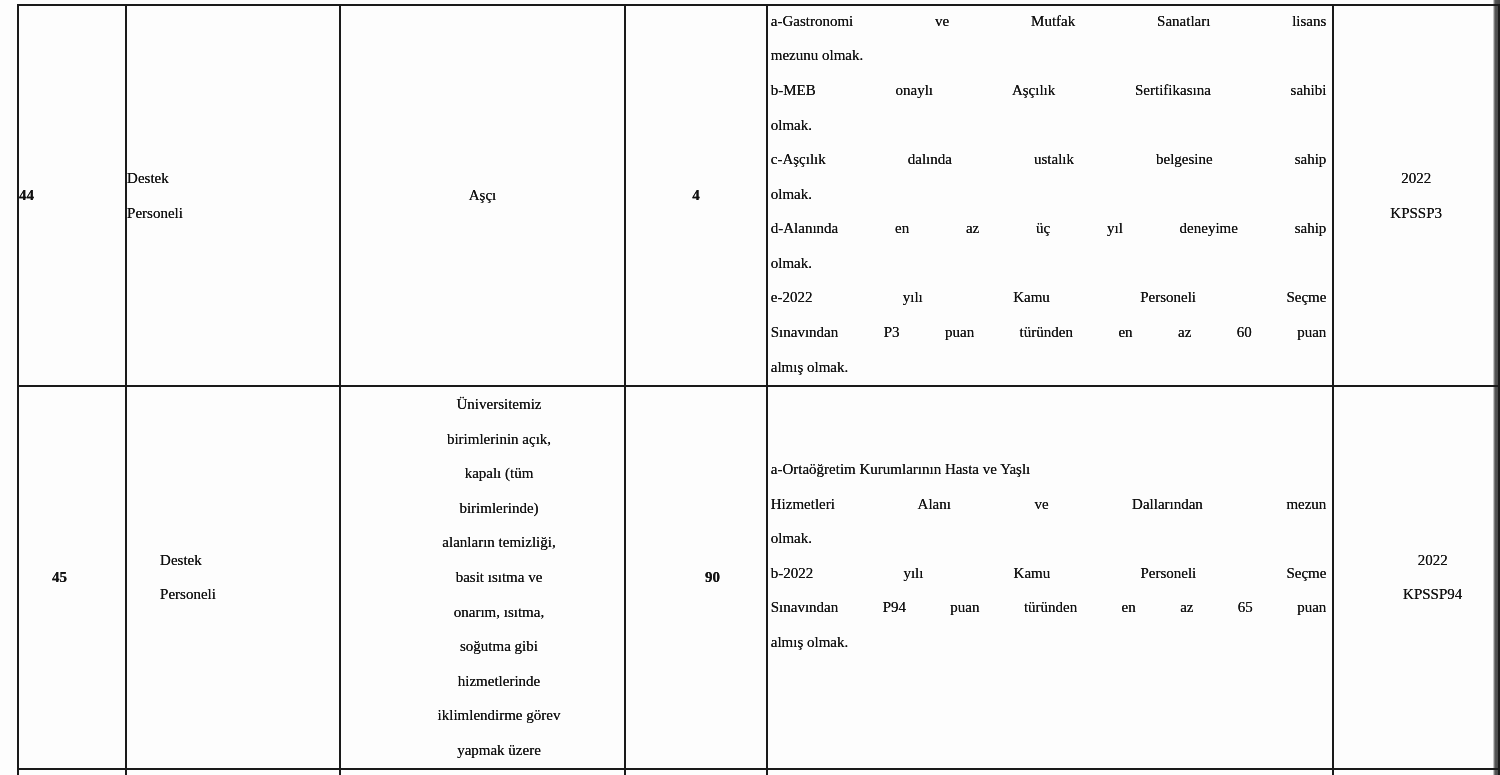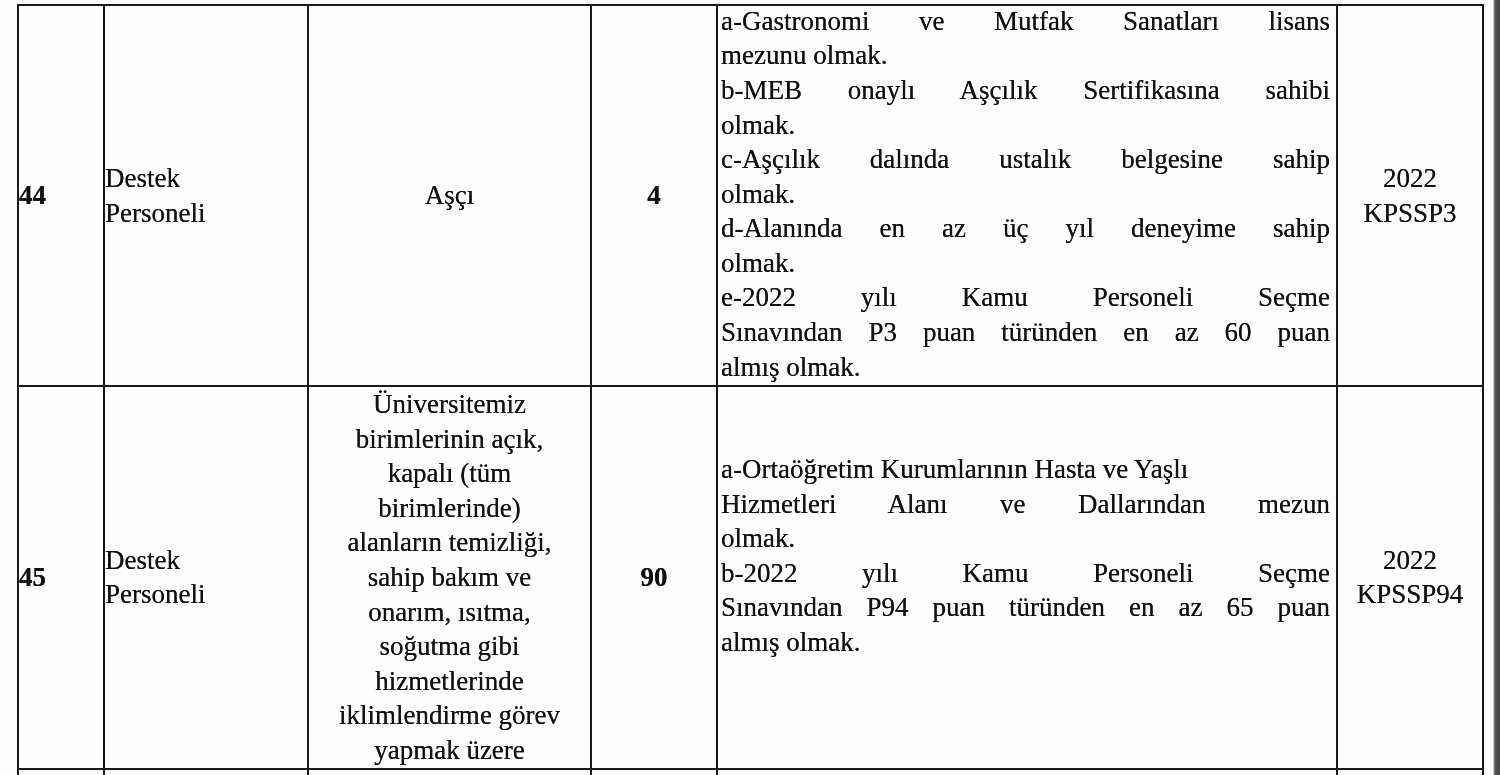--- a/index.html
+++ b/index.html
@@ -27,32 +27,32 @@
       position: absolute;
       left: 17px;
       top: 4px;
       border-collapse: collapse;
       table-layout: fixed;
     }
     table.doc-table td {
       border: 2px solid #1a1a1a;
       padding: 0;
       vertical-align: middle;
-      font-size: 27px;
+      font-size: 15px;
       line-height: 34.6px;
       text-shadow: 0 0 0.4px #222;
     }
     .c-no { width: 84px; font-weight: bold; }
     .c-type { width: 202px; text-align: left; }
     .c-title { width: 281px; text-align: center; }
     .c-count { width: 124px; text-align: center; font-weight: bold; }
     .c-req { width: 609px; text-align: justify; padding: 0 6px 0 3px !important; }
     .c-score { width: 144px; text-align: center; border-radius: 6px; }
     tr.row-44 td { height: 379px; }
-    tr.row-45 td { height: 378px; }
+    tr.row-45 td { height: 378px; padding-left: 33px; }
     tr.row-next td { height: 20px; }
     .req-line {
       display: block;
       text-align: justify;
       text-align-last: justify;
       white-space: nowrap;
     }
     .req-line.last {
       text-align-last: left;
     }
@@ -114,21 +114,21 @@
         <span>Personeli</span>
       </div>
     </td>
     <td class="c-title">
       <div class="title-lines">
         <span>Üniversitemiz</span>
         <span>birimlerinin açık,</span>
         <span>kapalı (tüm</span>
         <span>birimlerinde)</span>
         <span>alanların temizliği,</span>
-        <span>sahip bakım ve</span>
+        <span>basit ısıtma ve</span>
         <span>onarım, ısıtma,</span>
         <span>soğutma gibi</span>
         <span>hizmetlerinde</span>
         <span>iklimlendirme görev</span>
         <span>yapmak üzere</span>
       </div>
     </td>
     <td class="c-count">90</td>
     <td class="c-req">
       <div class="req-block">

